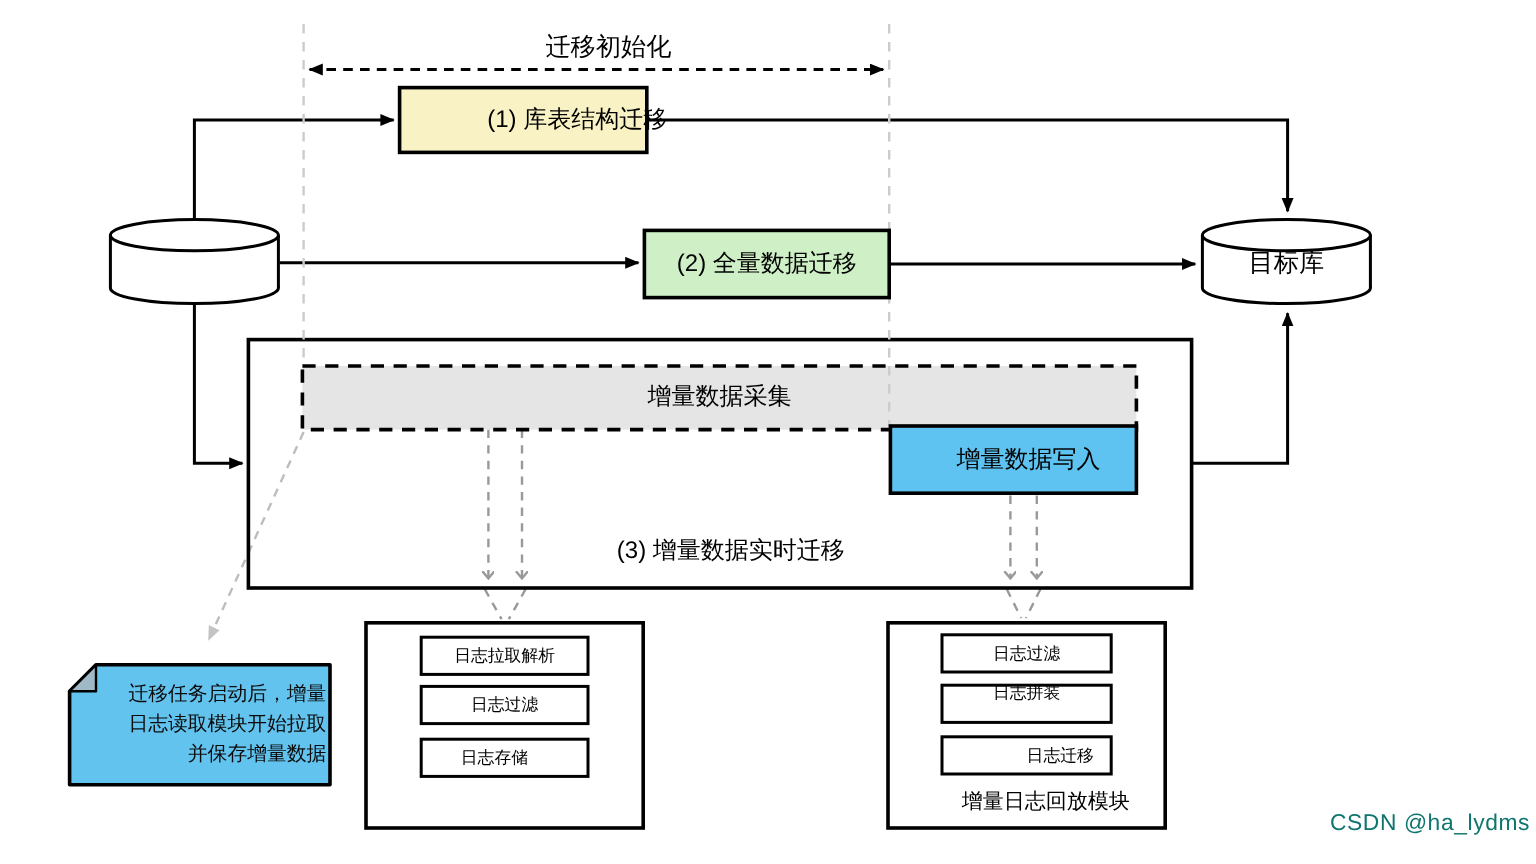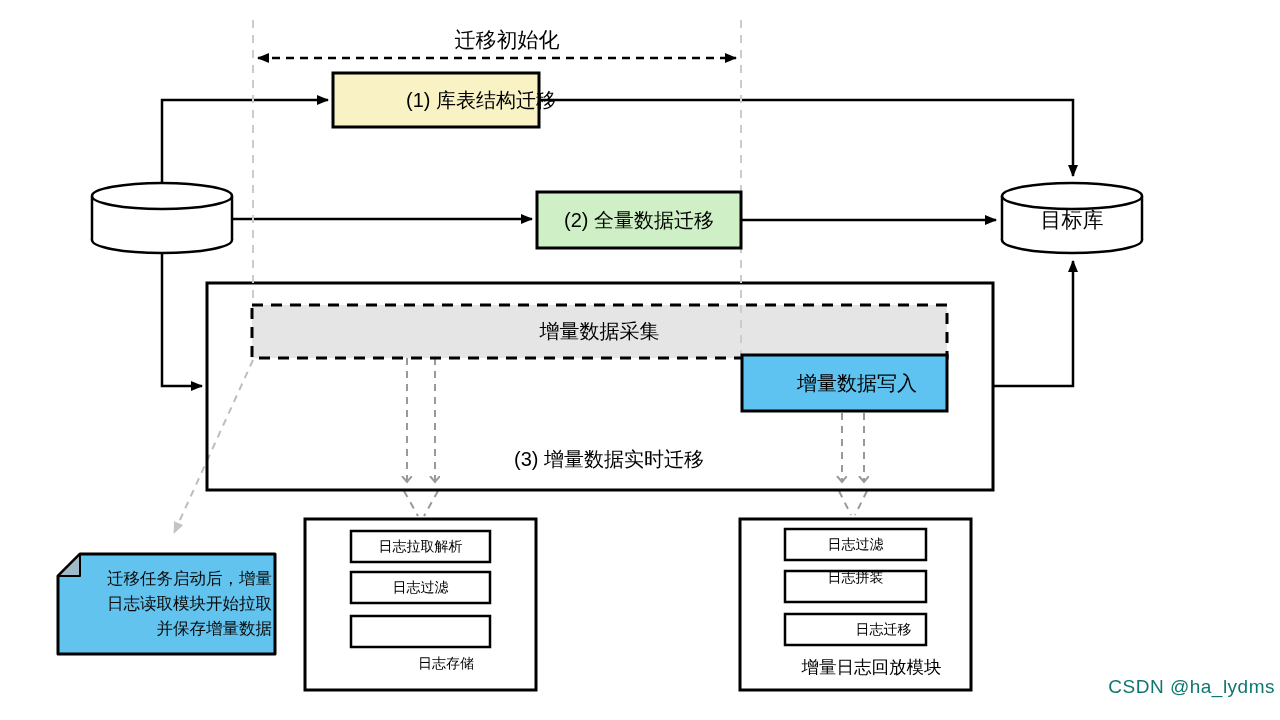--- a/index.html
+++ b/index.html
@@ -127,21 +127,21 @@
   <div class="lbl lbl-box" style="left:479px;top:444px;width:260px;height:30px;">(3) 增量数据实时迁移</div>
 
   <div class="note-text">
     <div class="note-line">迁移任务启动后，增量</div>
     <div class="note-line">日志读取模块开始拉取</div>
     <div class="note-line">并保存增量数据</div>
   </div>
 
   <div class="lbl lbl-small" style="left:351px;top:531px;width:139px;height:31px;">日志拉取解析</div>
   <div class="lbl lbl-small" style="left:351px;top:572px;width:139px;height:31px;">日志过滤</div>
-  <div class="lbl lbl-small" style="left:351px;top:648px;width:122px;height:31px;padding-left:34px;">日志存储</div>
+  <div class="lbl lbl-small" style="left:351px;top:616px;width:122px;height:31px;">日志存储</div>
 
   <div class="lbl lbl-small" style="left:785px;top:529px;width:141px;height:31px;">日志过滤</div>
   <div class="lbl lbl-small" style="left:785px;top:562px;width:141px;height:31px;">日志拼装</div>
   <div class="lbl lbl-small" style="left:785px;top:614px;width:141px;height:31px;margin-left:28px;">日志迁移</div>
   <div class="lbl lbl-caption" style="left:756px;top:653px;width:231px;height:30px;">增量日志回放模块</div>
 
   <div class="watermark">CSDN @ha_lydms</div>
 </div>
 
 </body></html>

